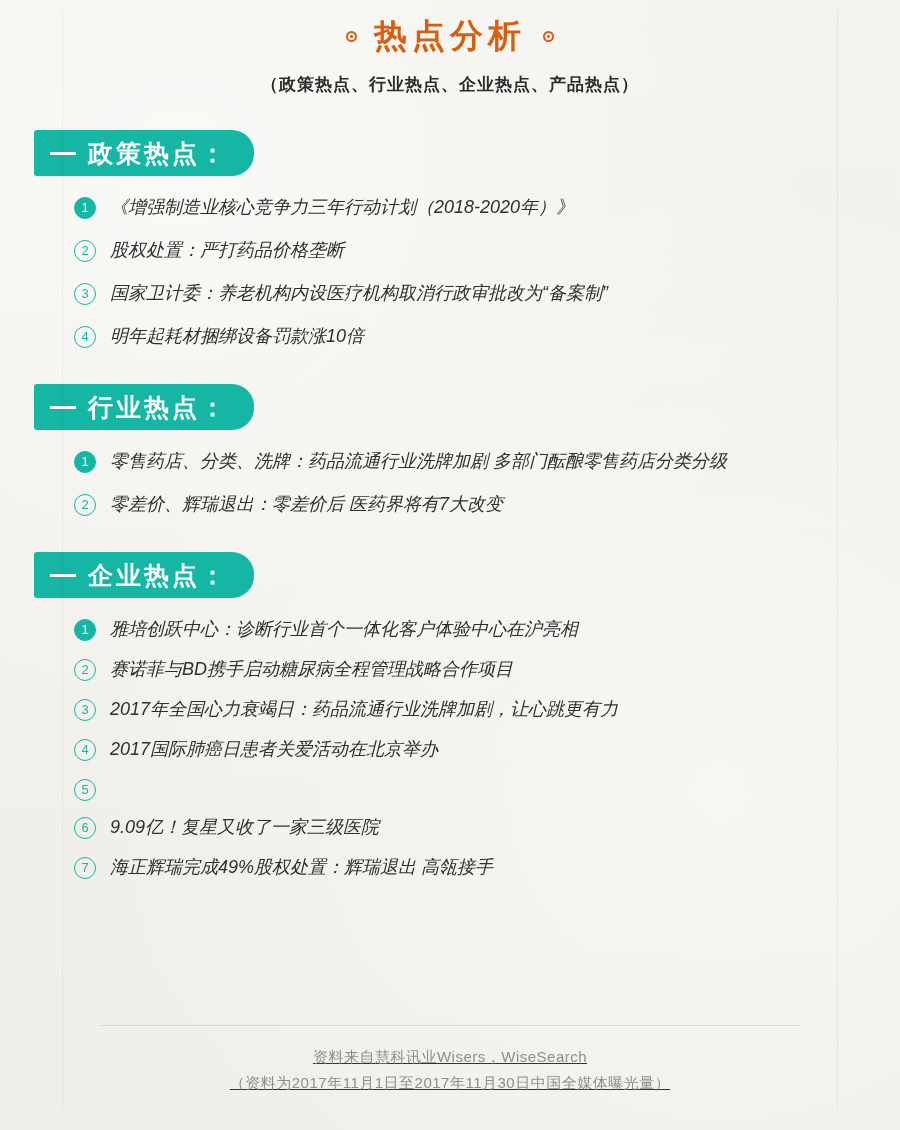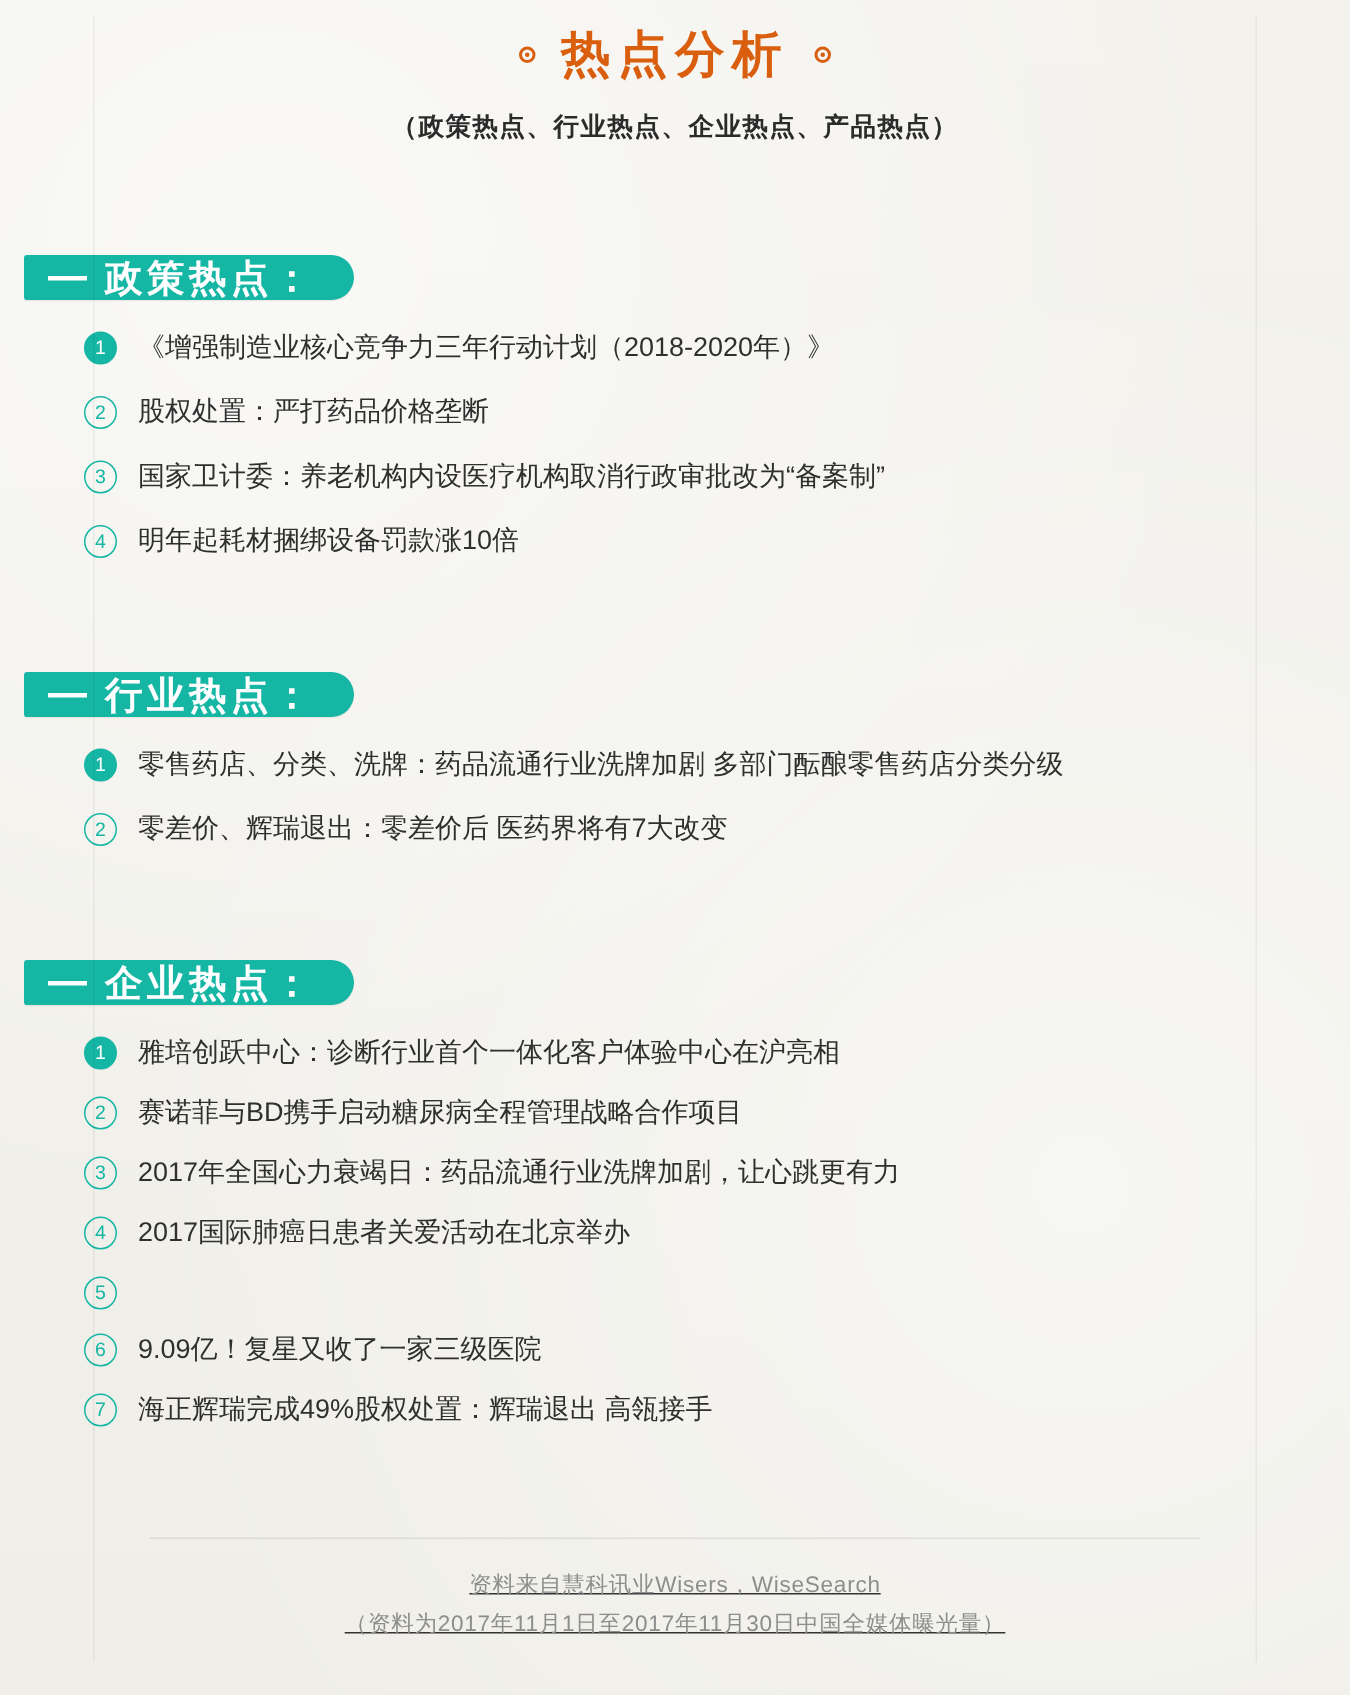--- a/index.html
+++ b/index.html
@@ -16,21 +16,21 @@
   }
   .page {
     position: relative;
     width: 900px;
     height: 1130px;
     background:
       radial-gradient(circle at 20% 15%, rgba(255,255,255,0.55), rgba(255,255,255,0) 55%),
       radial-gradient(circle at 80% 70%, rgba(255,255,255,0.45), rgba(255,255,255,0) 60%),
       linear-gradient(180deg, #f3f2ed 0%, #efeee8 100%);
     box-sizing: border-box;
-    padding: 0 16px;
+    padding: 0 34px;
   }
   
   .frame {
     position: absolute;
     left: 62px;
     right: 62px;
     top: 10px;
     bottom: 22px;
     border-left: 1px solid rgba(0,0,0,0.05);
     border-right: 1px solid rgba(0,0,0,0.05);
@@ -83,25 +83,24 @@
   }
 
   .section {
     margin-top: 34px;
   }
   .section-head {
     display: inline-flex;
     align-items: center;
     background: #16b6a4;
     color: #fff;
-    height: 30px;
+    height: 46px;
     padding: 0 26px 0 16px;
     border-radius: 3px 22px 22px 3px;
     box-shadow: 0 1px 0 rgba(0,0,0,0.05);
-    margin-top: 40px;
   }
   .section-head .dash {
     width: 26px;
     height: 3px;
     background: #ffffff;
     margin-right: 12px;
   }
   .section-head .label {
     font-size: 25px;
     font-weight: bold;
@@ -134,20 +133,21 @@
   .item.filled .num {
     background: #16b6a4;
     color: #fff;
     border-color: #16b6a4;
   }
   .item .text {
     font-size: 18px;
     line-height: 27px;
     color: #2f2f2f;
     max-width: 700px;
+    font-style: italic;
   }
 
   .items.tight .item { margin-bottom: 13px; }
 
   .footer {
     position: absolute;
     left: 0;
     right: 0;
     bottom: 34px;
     text-align: center;

